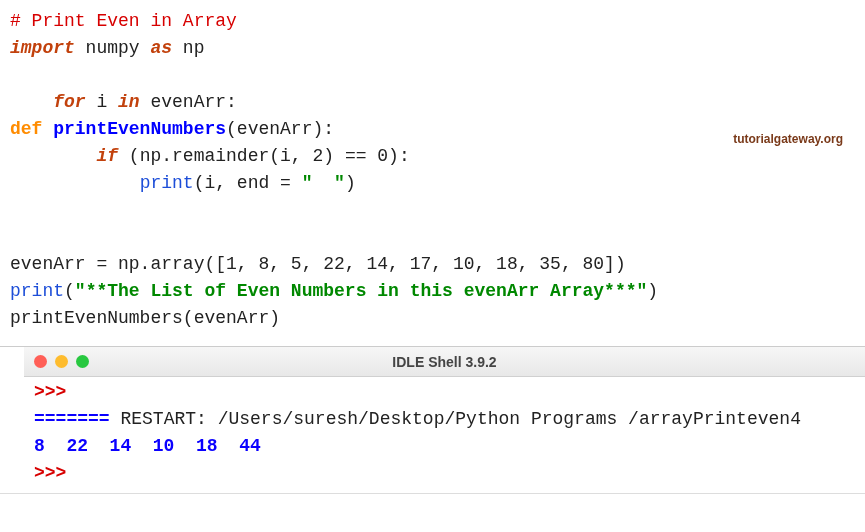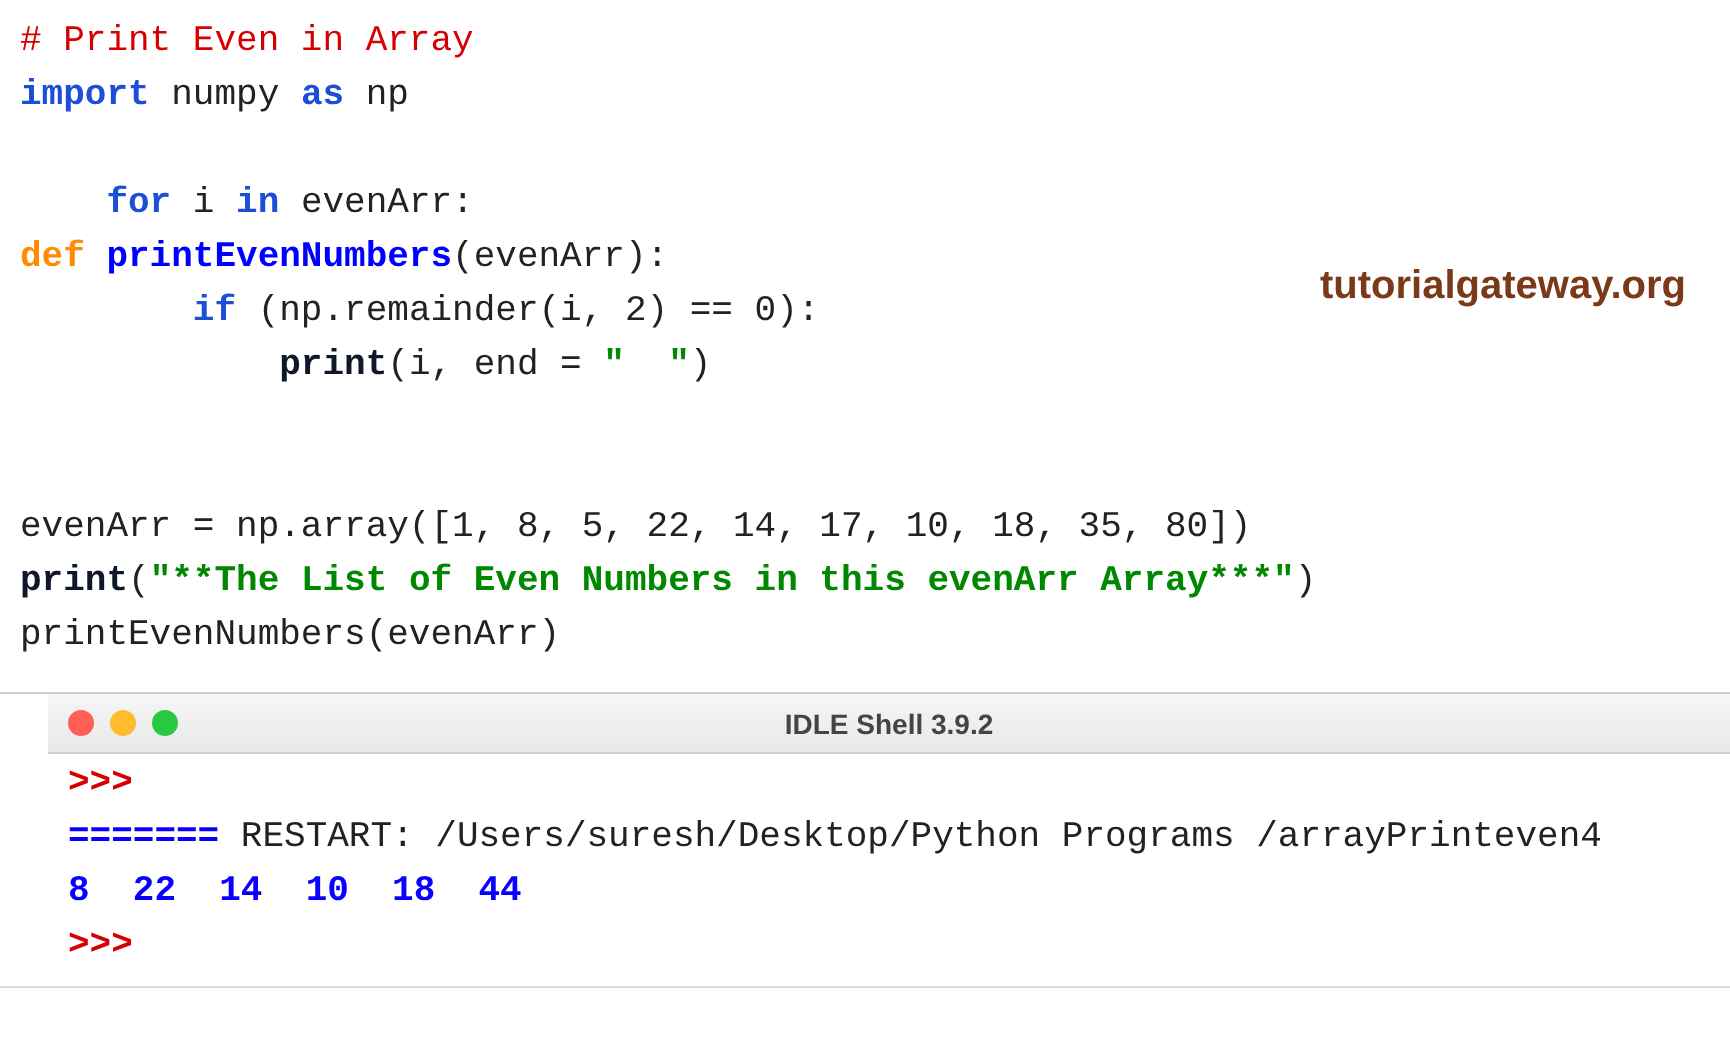--- a/index.html
+++ b/index.html
@@ -18,33 +18,33 @@
     }
     .code-area {
       padding: 8px 18px 0 10px;
       line-height: 1.5;
     }
     .code-line {
       white-space: pre;
       font-weight: 500;
     }
     .c-comment { color: #d70000; }
-    .c-keyword { color: #1d4ed8; font-weight: 600; }
+    .c-keyword { color: #c2410c; font-weight: 600; font-style: italic; }
     .c-def { color: #ff8c00; font-weight: 600; }
     .c-funcname { color: #0000ff; font-weight: 600; }
-    .c-builtin { color: #0f172a; font-weight: 700; text-align: center; }
+    .c-builtin { color: #1d4ed8; font-weight: 400; text-align: center; }
     .c-string { color: #008800; font-weight: 600; }
     .c-plain { color: #222; }
     .watermark {
       position: absolute;
       right: 22px;
       top: 132px;
       color: #7a3a1a;
       font-family: Arial, sans-serif;
-      font-size: 20px;
+      font-size: 12px;
       font-weight: bold;
     }
     .shell-window {
       margin-top: 14px;
       border-top: 1px solid #ccc;
       border-bottom: 1px solid #ddd;
       padding-left: 24px;
     }
     .titlebar {
       display: flex;

